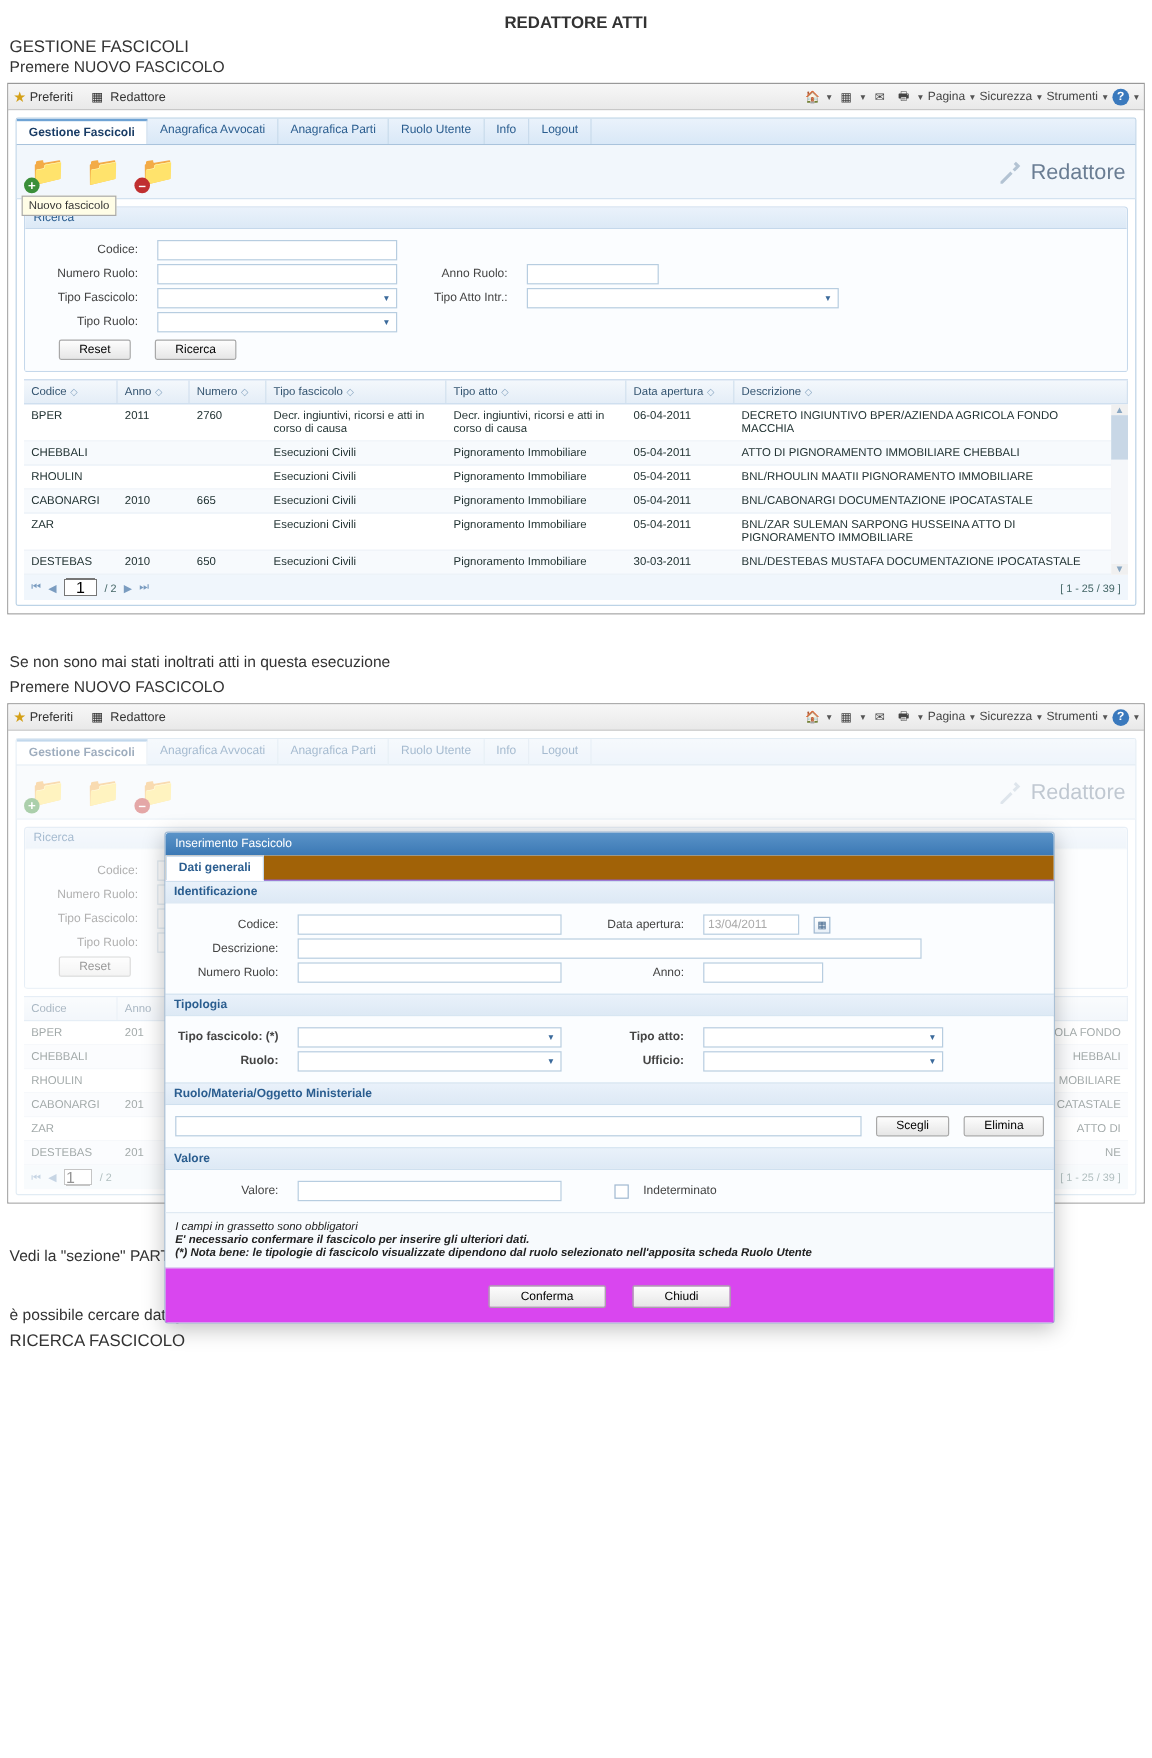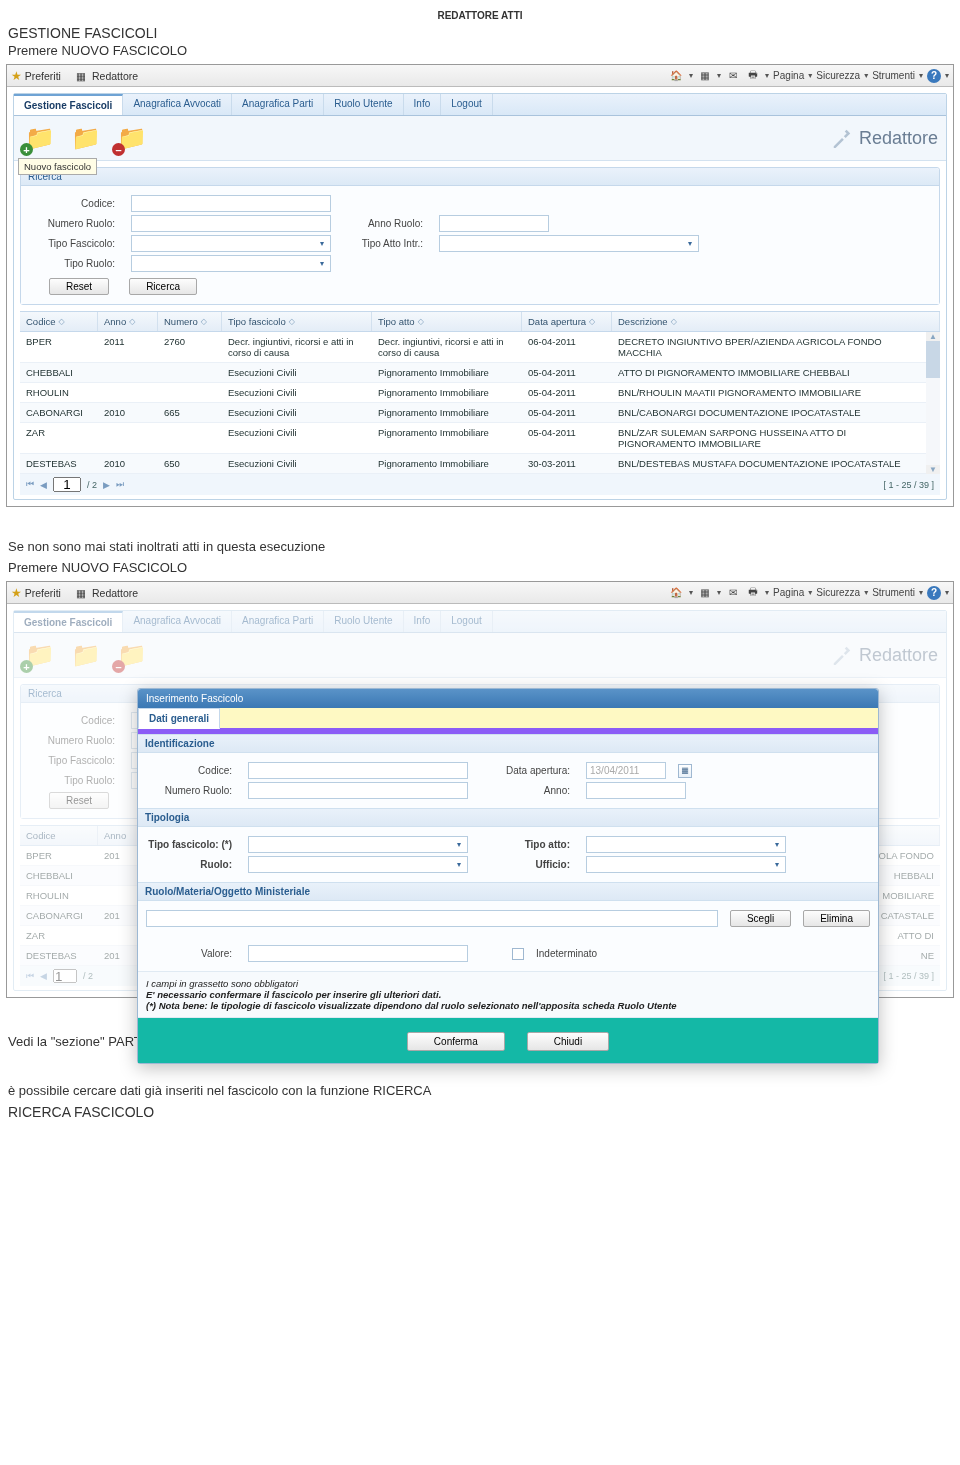--- a/index.html
+++ b/index.html
@@ -1,17 +1,17 @@
 <!DOCTYPE html>
 <html><head>
 <meta charset="utf-8">
 <style>
   * { box-sizing: border-box; margin: 0; padding: 0; }
   body { font-family: Verdana, Arial, sans-serif; font-size: 13px; background: #fff; color: #333; width: 960px; }
-  .doc-title { text-align: center; font-size: 10px; margin: 10px 0 4px; }
+  .doc-title { text-align: center; font-size: 14px; margin: 10px 0 4px; }
   .doc-heading { font-size: 14px; margin: 4px 0 2px 8px; }
   .doc-para { font-size: 13px; margin: 2px 0 6px 8px; }
 
   .browser-frame { border: 1px solid #999; margin: 4px 6px 10px; font-size: 10.5px; background: #fff; }
   .browser-bar { display: flex; align-items: center; background: linear-gradient(#f7f7f7,#e9e9e9); height: 22px; border-bottom: 1px solid #bbb; padding: 0 4px; gap: 3px; }
   .browser-bar .fav { color: #d4a017; font-size: 12px; }
   .browser-bar .right-tools { margin-left: auto; display: flex; align-items: center; gap: 4px; color: #444; font-size: 10px; }
   .browser-bar .right-tools .down { font-size: 8px; color: #555; }
   .iconbox { width: 16px; height: 14px; display: inline-flex; align-items: center; justify-content: center; border: 0; }
   .app-pane { padding: 6px; background: #fff; }
@@ -55,28 +55,28 @@
   .scrollbar { width:14px; background:#f0f0f0; display:flex; flex-direction:column; }
   .scrollbar .track { flex:1; background:#f5f7fa; }
   .scrollbar .thumb { background:#c8d7e6; height:30%; }
   .grid-wrap { display:flex; }
   .grid-body { flex:1; }
 
   .dimmed { opacity: .42; pointer-events: none; }
   .bg-wrap { position: relative; }
   .modal { position:absolute; left:130px; right:74px; top:84px; background:#fff; border:1px solid #9db8d3; border-radius:3px; box-shadow:0 4px 18px rgba(0,0,0,.25); }
   .modal-title { background: linear-gradient(#5a93c8,#3b78b4); color:#fff; font-size:10px; padding:4px 8px; border-radius:3px 3px 0 0; }
-  .inner-tabs { display:flex; background:#fef9c3; border-bottom:6px solid #8b5cf6; }
+  .inner-tabs { display:flex; background:#a16207; border-bottom:1px solid #8b5cf6; }
   .inner-tabs .itab { padding:4px 10px; font-size:10px; color:#2a5d8f; }
   .inner-tabs .itab.active { background:#fff; font-weight:bold; border:1px solid #c5d8eb; border-bottom:1px solid #fff; margin-bottom:-1px; }
   .section-h { background: linear-gradient(#e9f1fa,#dde9f5); color:#2a5d8f; font-weight:bold; font-size:10px; padding:3px 7px; border-top:1px solid #cfe0ef; border-bottom:1px solid #cfe0ef; }
   .section-b { padding:6px 8px; background:#fbfdff; }
   .notes { font-size:9.5px; padding:6px 8px; color:#222; background:#f7fafd; border-top:1px solid #e0eaf3;font-style:italic; }
   .notes .bold { font-weight:bold; }
-  .modal-footer { display:flex; justify-content:center; gap:22px; padding:14px 0 12px; background:#14b8a6; border-top:1px solid #e0eaf3; }
+  .modal-footer { display:flex; justify-content:center; gap:22px; padding:14px 0 12px; background:#d946ef; border-top:1px solid #e0eaf3; }
   .cal-icon { display:inline-block; width:14px; height:14px; border:1px solid #9fb8d1; background: linear-gradient(#fff,#e8f0f8); font-size:8px; text-align:center; line-height:12px; color:#40658b; }
   .cb { width:12px; height:12px; border:1px solid #9fb8d1; display:inline-block; vertical-align:middle; background:#fff; }
   .help-icon { width:14px; height:14px; border-radius:50%; background:#3a79bd; color:#fff; font-size:10px; display:inline-flex; align-items:center; justify-content:center; font-weight:bold; }
 
   
   .w-cod { width:78px } .w-anno { width:60px } .w-num { width:64px } .w-tipf { width:150px } .w-tipa { width:150px } .w-data { width:90px } .w-desc { flex:1 }
 </style>
 </head>
 <body>
 
@@ -421,20 +421,24 @@
       <div class="section-h">Identificazione</div>
       <div class="section-b">
         <div class="form-row">
           <label>Codice:</label>
           <input class="text" style="width: 220px;">
           <label style="width:90px">Data apertura:</label>
           <input class="text" style="width: 80px; color: rgb(170, 170, 170);" readonly="" value="13/04/2011">
           <span class="cal-icon">▦</span>
         </div>
         <div class="form-row">
+          <label>Descrizione:</label>
+          <input class="text" style="width: 520px;">
+        </div>
+        <div class="form-row">
           <label>Numero Ruolo:</label>
           <input class="text" style="width: 220px;">
           <label style="width:90px">Anno:</label>
           <input class="text" style="width: 100px;">
         </div>
       </div>
 
       <div class="section-h">Tipologia</div>
       <div class="section-b">
         <div class="form-row">
@@ -461,20 +465,21 @@
 
       <div class="section-h">Ruolo/Materia/Oggetto Ministeriale</div>
       <div class="section-b">
         <div class="form-row">
           <input class="text" style="flex: 1 1 0%;">
           <button class="btn">Scegli</button>
           <button class="btn">Elimina</button>
         </div>
       </div>
 
+      <div class="section-h">Valore</div>
       <div class="section-b">
         <div class="form-row">
           <label>Valore:</label>
           <input class="text" style="width: 220px;">
           <span style="width:20px"></span>
           <span class="cb"></span>
           <span>Indeterminato</span>
         </div>
       </div>
 

